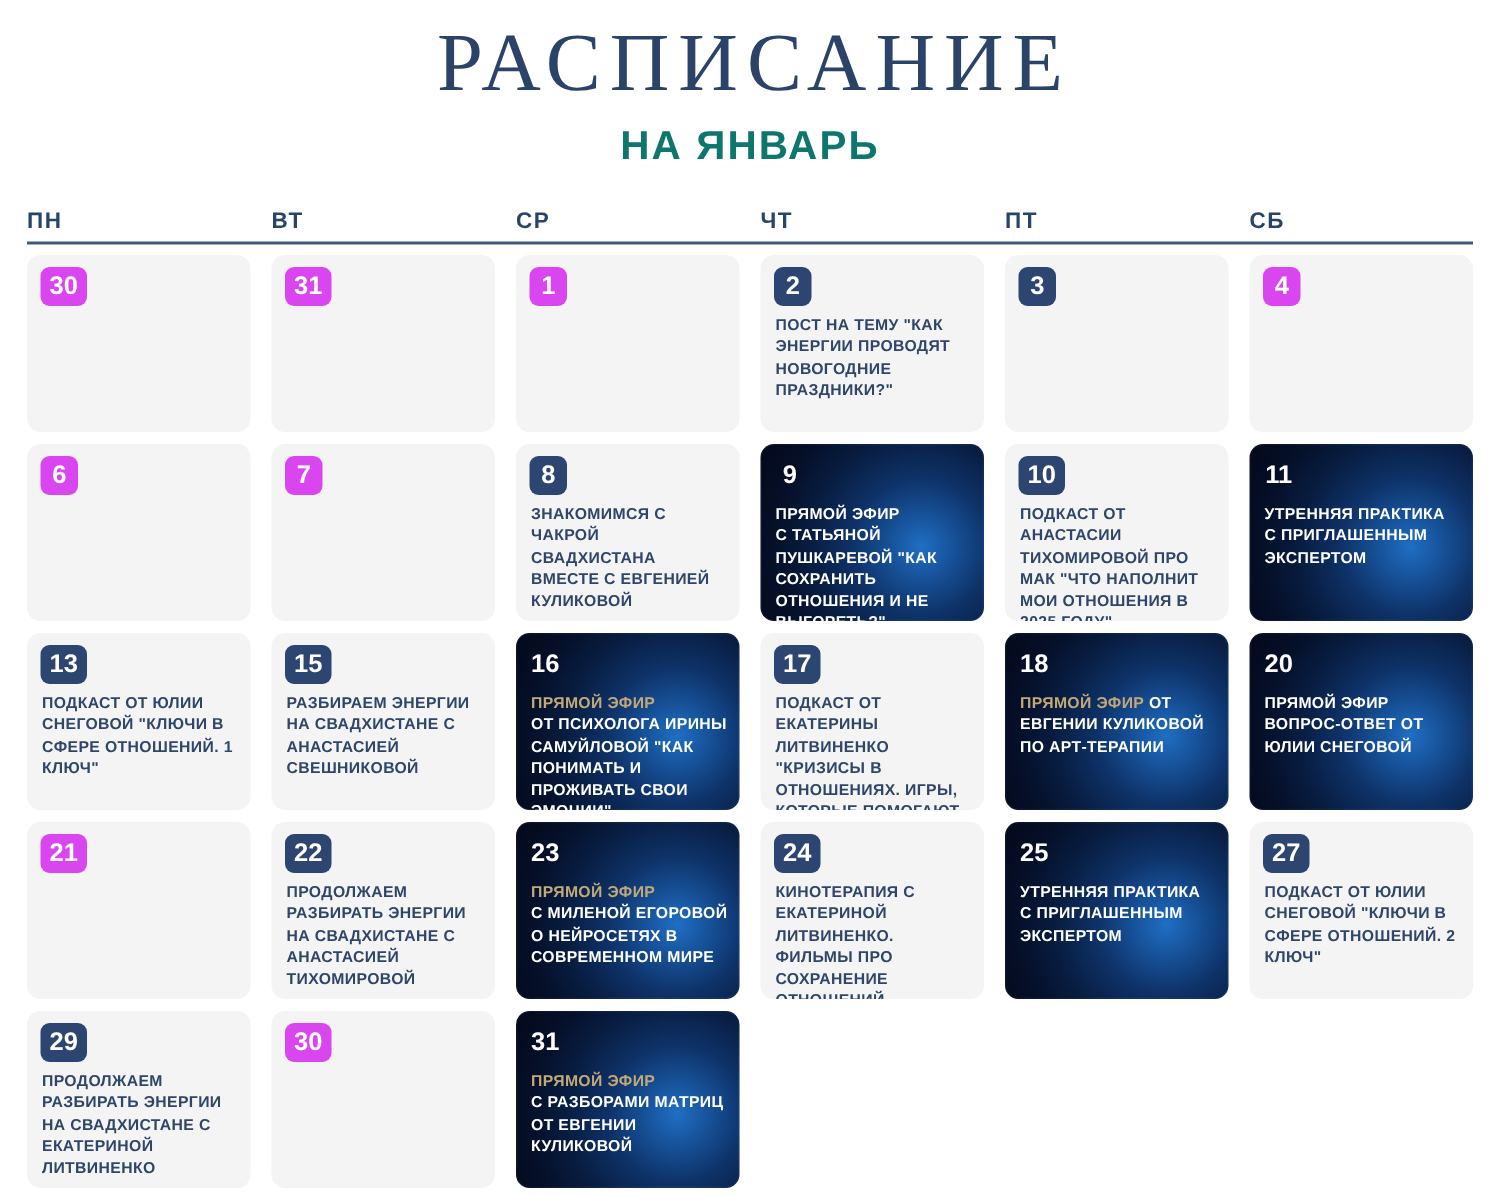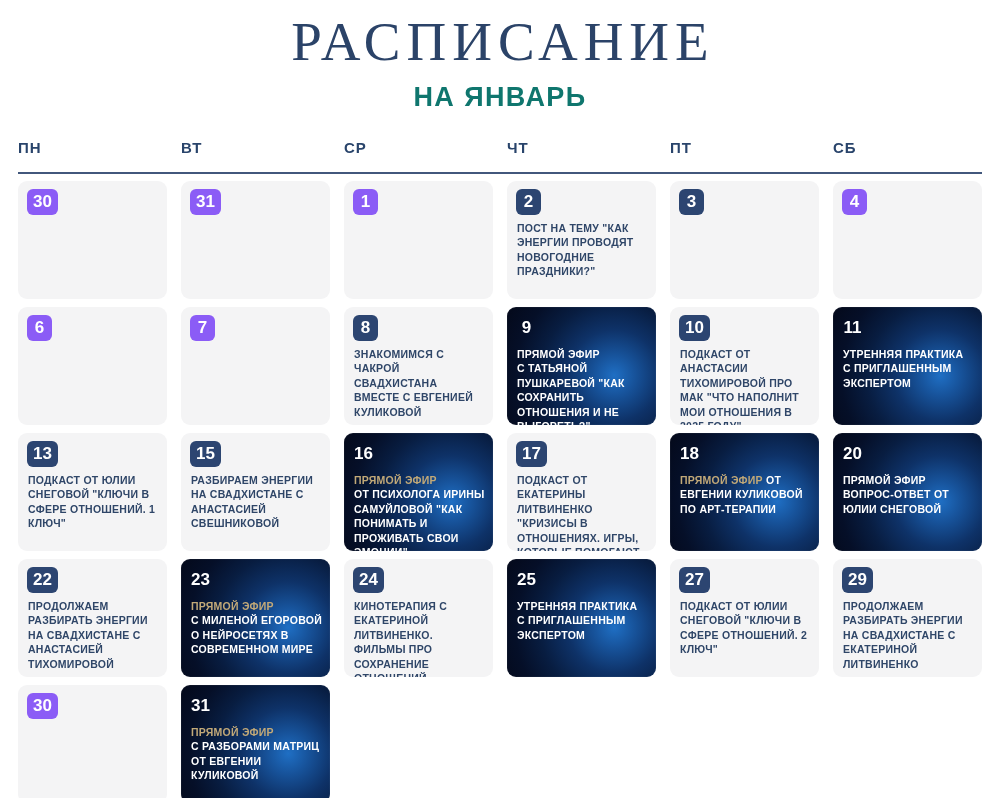--- a/index.html
+++ b/index.html
@@ -49,21 +49,21 @@
     color: #0f766e;
     margin: 9px 0 0 0;
   }
 
   
   .weekdays {
     display: grid;
     grid-template-columns: repeat(6, 1fr);
     column-gap: 14px;
     margin: 26px 18px 0 18px;
-    padding-bottom: 16px;
+    padding-bottom: 5px;
     border-bottom: 2px solid #42577c;
   }
   .weekday {
     font-size: 15px;
     font-weight: bold;
     letter-spacing: 1px;
     color: #29446b;
     text-align: left;
   }
 
@@ -113,21 +113,21 @@
     padding: 0 6px;
     border-radius: 6px;
     box-sizing: border-box;
     font-size: 17px;
     font-weight: bold;
     line-height: 26px;
     text-align: center;
     color: #ffffff;
   }
   .badge.navy   { background: #2c4571; }
-  .badge.grey   { background: #8b5cf6; }
+  .badge.grey   { background: #d946ef; }
   .badge.plain  { background: transparent; padding-left: 0; left: 10px; }
 
   
   .event {
     position: absolute;
     left: 10px;
     right: 8px;
     top: 40px;
     font-size: 10.5px;
     line-height: 14.4px;
@@ -220,20 +220,23 @@
         <div class="event on-light"><span>ПОДКАСТ ОТ ЕКАТЕРИНЫ ЛИТВИНЕНКО "КРИЗИСЫ В ОТНОШЕНИЯХ. ИГРЫ, КОТОРЫЕ ПОМОГАЮТ УЛУЧШИТЬ ОТНОШЕНИЯ"</span></div>
       </div>
       <div class="cell dark">
         <div class="badge plain">18</div>
         <div class="event on-dark"><span class="lead-inline-gold">ПРЯМОЙ ЭФИР</span><span> ОТ ЕВГЕНИИ КУЛИКОВОЙ ПО АРТ-ТЕРАПИИ</span></div>
       </div>
       <div class="cell dark">
         <div class="badge plain">20</div>
         <div class="event on-dark"><span class="lead-white">ПРЯМОЙ ЭФИР</span><span>ВОПРОС-ОТВЕТ ОТ ЮЛИИ СНЕГОВОЙ</span></div>
       </div>
+      <div class="cell muted">
+        <div class="badge grey">21</div>
+      </div>
       <div class="cell light">
         <div class="badge navy">22</div>
         <div class="event on-light"><span>ПРОДОЛЖАЕМ РАЗБИРАТЬ ЭНЕРГИИ НА СВАДХИСТАНЕ С АНАСТАСИЕЙ ТИХОМИРОВОЙ</span></div>
       </div>
       <div class="cell dark">
         <div class="badge plain">23</div>
         <div class="event on-dark"><span class="lead-gold">ПРЯМОЙ ЭФИР</span><span>С МИЛЕНОЙ ЕГОРОВОЙ О НЕЙРОСЕТЯХ В СОВРЕМЕННОМ МИРЕ</span></div>
       </div>
       <div class="cell light">
         <div class="badge navy">24</div>

